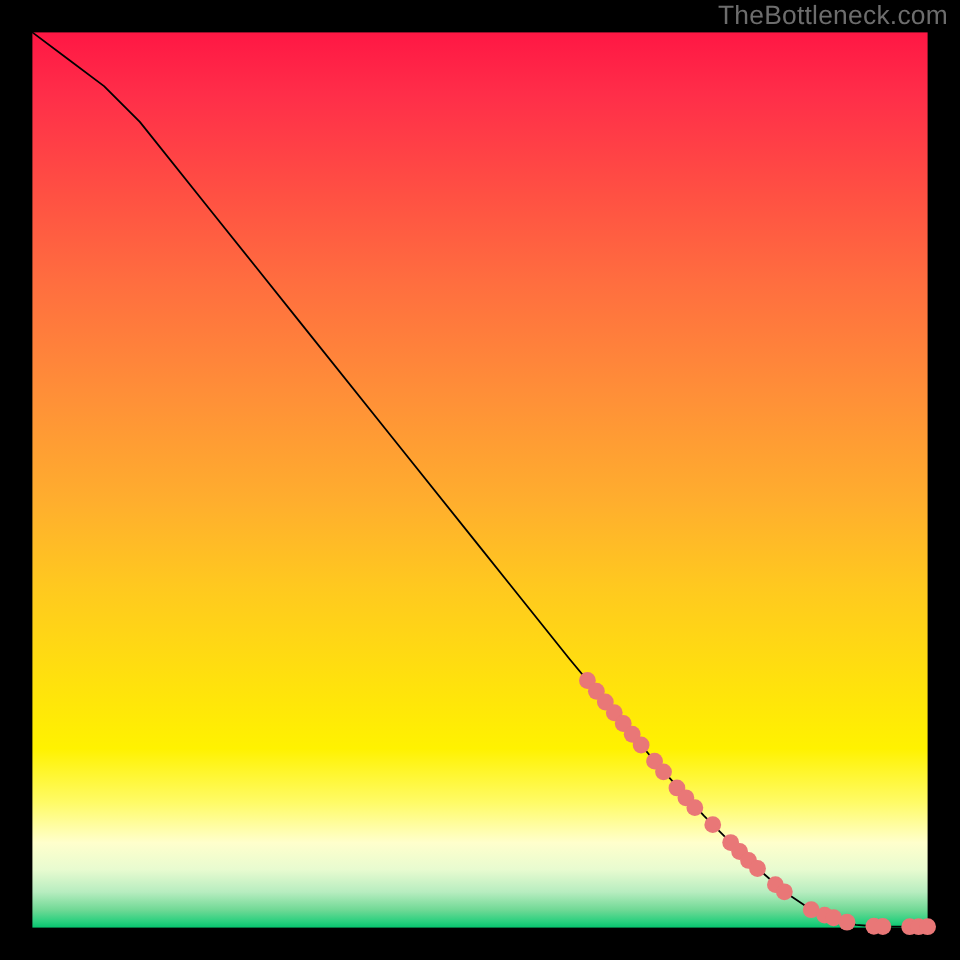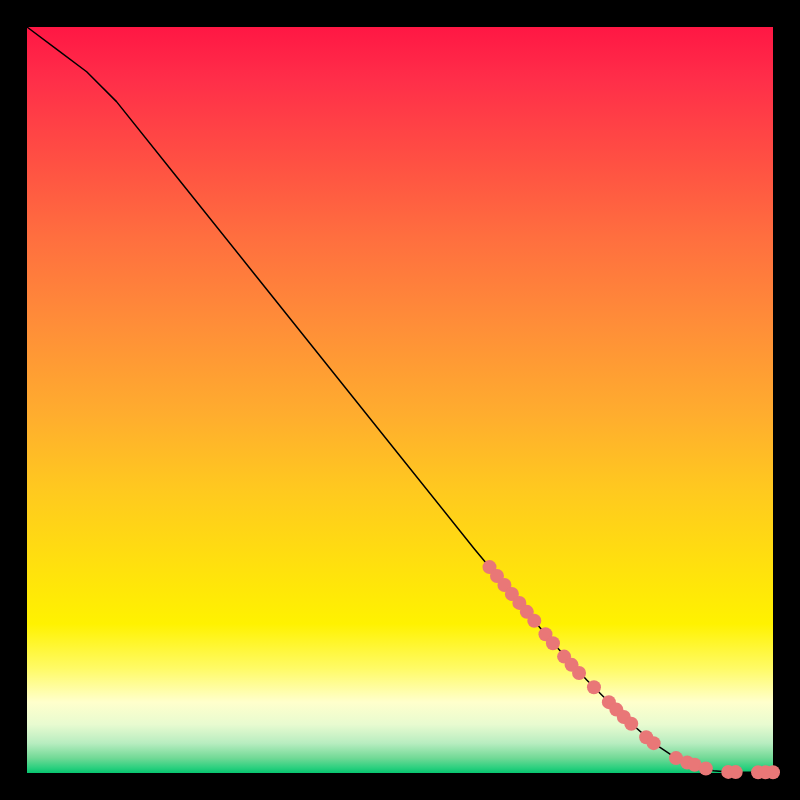--- a/index.html
+++ b/index.html
@@ -62,20 +62,21 @@
   .dot {
     fill: #e97777;
     stroke: none;
   }
 </style>
 </head>
 <body>
 
 <div class="frame">
 
+  <div class="watermark">TheBottleneck.com</div>
 
   <div class="plot-area">
     <svg class="overlay" viewBox="0 0 746 746">
       <path id="curve" class="curve-line" d="M0.00 0.00 L29.84 22.38 L59.68 44.76 L89.52 74.60 L149.20 149.20 L223.80 242.45 L298.40 335.70 L373.00 428.95 L447.60 522.20 L484.90 566.96 L522.20 611.72 L559.50 652.75 L596.80 690.05 L626.64 716.16 L649.02 731.08 L671.40 740.03 L686.32 743.76 L701.24 744.88 L716.16 745.25 L731.08 745.25 L746.00 745.25"></path>
       <g id="dots">
           <circle cx="462.52" cy="540.10" r="7" class="dot"></circle>
           <circle cx="469.98" cy="549.06" r="7" class="dot"></circle>
           <circle cx="477.44" cy="558.01" r="7" class="dot"></circle>
           <circle cx="484.90" cy="566.96" r="7" class="dot"></circle>
           <circle cx="492.36" cy="575.91" r="7" class="dot"></circle>

